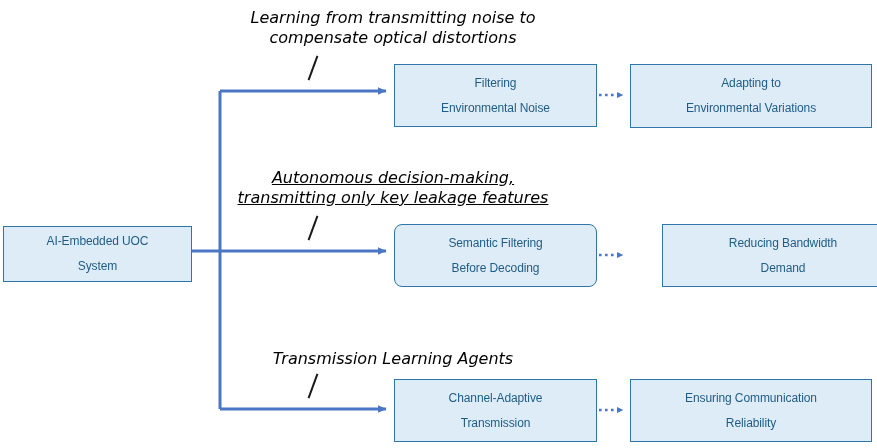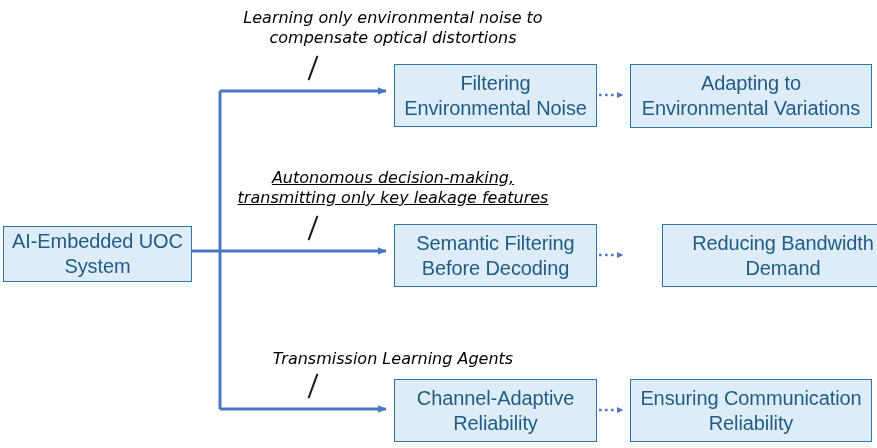--- a/index.html
+++ b/index.html
@@ -14,21 +14,21 @@
     background: #ffffff;
     overflow: hidden;
     font-family: "Liberation Sans", sans-serif;
   }
   .node {
     position: absolute;
     box-sizing: border-box;
     background: #deecf7;
     border: 1.5px solid #2e75a8;
     color: #1f5c86;
-    font-size: 20px;
+    font-size: 12px;
     line-height: 25px;
     text-align: center;
     display: flex;
     align-items: center;
     justify-content: center;
     white-space: pre-line;
     letter-spacing: -0.1px;
   }
   .annotation {
     position: absolute;
@@ -79,36 +79,36 @@
     <path d="M220,409 L386,409" stroke="#4a77c4" stroke-width="3" fill="none" marker-end="url(#arrowSolid)"></path>
 
     <path d="M599,95 L623,95" stroke="#4a77c4" stroke-width="2.6" fill="none" stroke-dasharray="2.6 3.4" stroke-linecap="butt" marker-end="url(#arrowDot)"></path>
     <path d="M599,255 L623,255" stroke="#4a77c4" stroke-width="2.6" fill="none" stroke-dasharray="2.6 3.4" stroke-linecap="butt" marker-end="url(#arrowDot)"></path>
     <path d="M599,410 L623,410" stroke="#4a77c4" stroke-width="2.6" fill="none" stroke-dasharray="2.6 3.4" stroke-linecap="butt" marker-end="url(#arrowDot)"></path>
   </svg>
 
   <div class="node" style="left:3px; top:226px; width:189px; height:56px;">AI-Embedded UOC
 System</div>
 
-  <div class="annotation" style="left:233px; top:8px; width:320px;">Learning only environmental noise to
+  <div class="annotation" style="left:233px; top:8px; width:320px;">Learning from transmitting noise to
 compensate optical distortions</div>
   <div class="slash" style="left:312px; top:55px; height:26px; transform:rotate(20deg);"></div>
   <div class="node" style="left:394px; top:64px; width:203px; height:63px;">Filtering
 Environmental Noise</div>
   <div class="node" style="left:630px; top:64px; width:242px; height:64px;">Adapting to
 Environmental Variations</div>
 
   <div class="annotation" style="left:233px; top:168px; width:320px;text-decoration:underline;">Autonomous decision-making,
 transmitting only key leakage features</div>
   <div class="slash" style="left:312px; top:215px; height:26px; transform:rotate(20deg);"></div>
-  <div class="node" style="left:394px; top:224px; width:203px; height:63px;">Semantic Filtering
+  <div class="node" style="left:394px; top:224px; width:203px; height:63px;border-radius:8px;">Semantic Filtering
 Before Decoding</div>
   <div class="node" style="left:630px; top:224px; width:242px; height:63px;margin-left:32px;">Reducing Bandwidth
 Demand</div>
 
   <div class="annotation" style="left:233px; top:349px; width:320px;">Transmission Learning Agents</div>
   <div class="slash" style="left:312px; top:373px; height:26px; transform:rotate(20deg);"></div>
   <div class="node" style="left:394px; top:379px; width:203px; height:63px;">Channel-Adaptive
-Reliability</div>
+Transmission</div>
   <div class="node" style="left:630px; top:379px; width:242px; height:63px;">Ensuring Communication
 Reliability</div>
 
 </div>
 
 </body></html>

